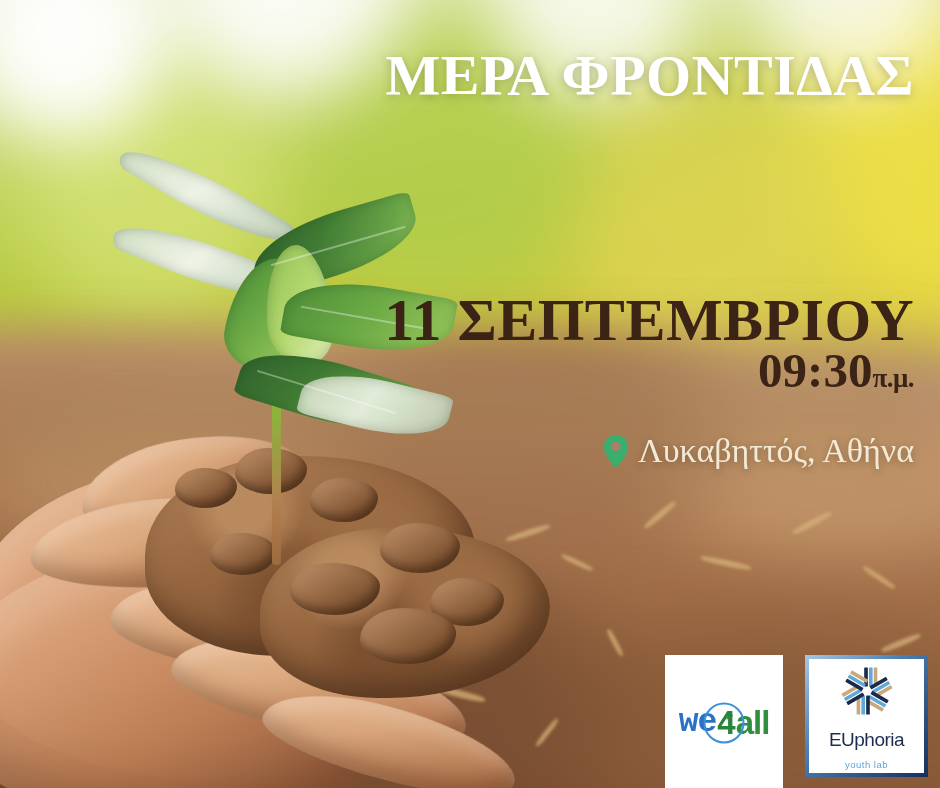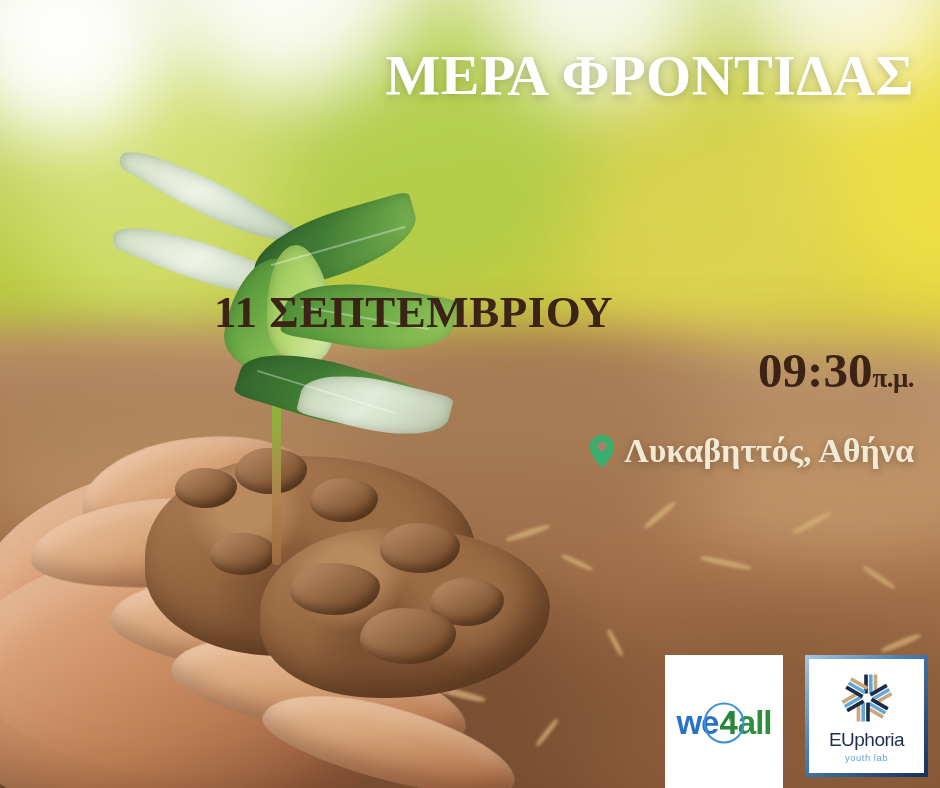--- a/index.html
+++ b/index.html
@@ -151,23 +151,24 @@
     color: #efe4cd;
     font-size: 39px;
     font-weight: 400;
     text-shadow: 0 2px 8px rgba(70,70,40,0.35);
   }
   .date {
     position: absolute;
     right: 26px;
     top: 286px;
     width: 700px;
+    text-align: right;
     color: #3b2316;
     font-weight: 700;
-    font-size: 45px;
+    font-size: 60px;
     letter-spacing: 0.5px;
   }
   .time {
     position: absolute;
     right: 26px;
     top: 342px;
     width: 700px;
     text-align: right;
     color: #3b2316;
     font-weight: 700;
@@ -185,21 +186,21 @@
     top: 432px;
     width: 700px;
     display: flex;
     align-items: center;
     justify-content: flex-end;
     gap: 9px;
   }
   .place .pin { display: block; width: 26px; height: 34px; flex: none; }
   .place .txt {
     color: #f2ead5;
-    font-weight: 700;
+    font-weight: 400;
     font-size: 34px;
     text-shadow: 0 2px 7px rgba(60,40,25,0.4);
   }
 
   
   .logo-we4all {
     position: absolute;
     left: 665px;
     top: 655px;
     width: 118px;
@@ -215,21 +216,21 @@
     width: 118px;
     height: 40px;
     display: flex;
     align-items: center;
     justify-content: center;
     font-family: "Liberation Sans", sans-serif;
     font-weight: 700;
     font-size: 33px;
     letter-spacing: -1px;
   }
-  .we4all-we  { color: #2a72c8; }
+  .we4all-we  { color: #2a72c8; font-family: Liberation Mono, monospace; }
   .we4all-all { color: #2f8f3e; }
   .we4all-4   { color: #27863a; position: relative; z-index: 2; padding: 0 1px; }
   .we4all-ring {
     position: absolute;
     left: 50%;
     top: 50%;
     transform: translate(-50%, -50%);
     width: 37px;
     height: 37px;
     border: 2.5px solid #3b90d8;
@@ -256,21 +257,21 @@
     z-index: 25;
   }
   .euphoria-inner {
     width: 100%;
     height: 100%;
     background: #ffffff;
     display: flex;
     flex-direction: column;
     align-items: center;
     justify-content: center;
-    gap: 4px;
+    gap: 11px;
   }
   .euphoria-mark { width: 56px; height: 56px; display: block; }
   .euphoria-name {
     font-family: "Liberation Sans", sans-serif;
     font-size: 19px;
     font-weight: 400;
     color: #1d2d52;
     letter-spacing: -0.5px;
     line-height: 1;
   }

